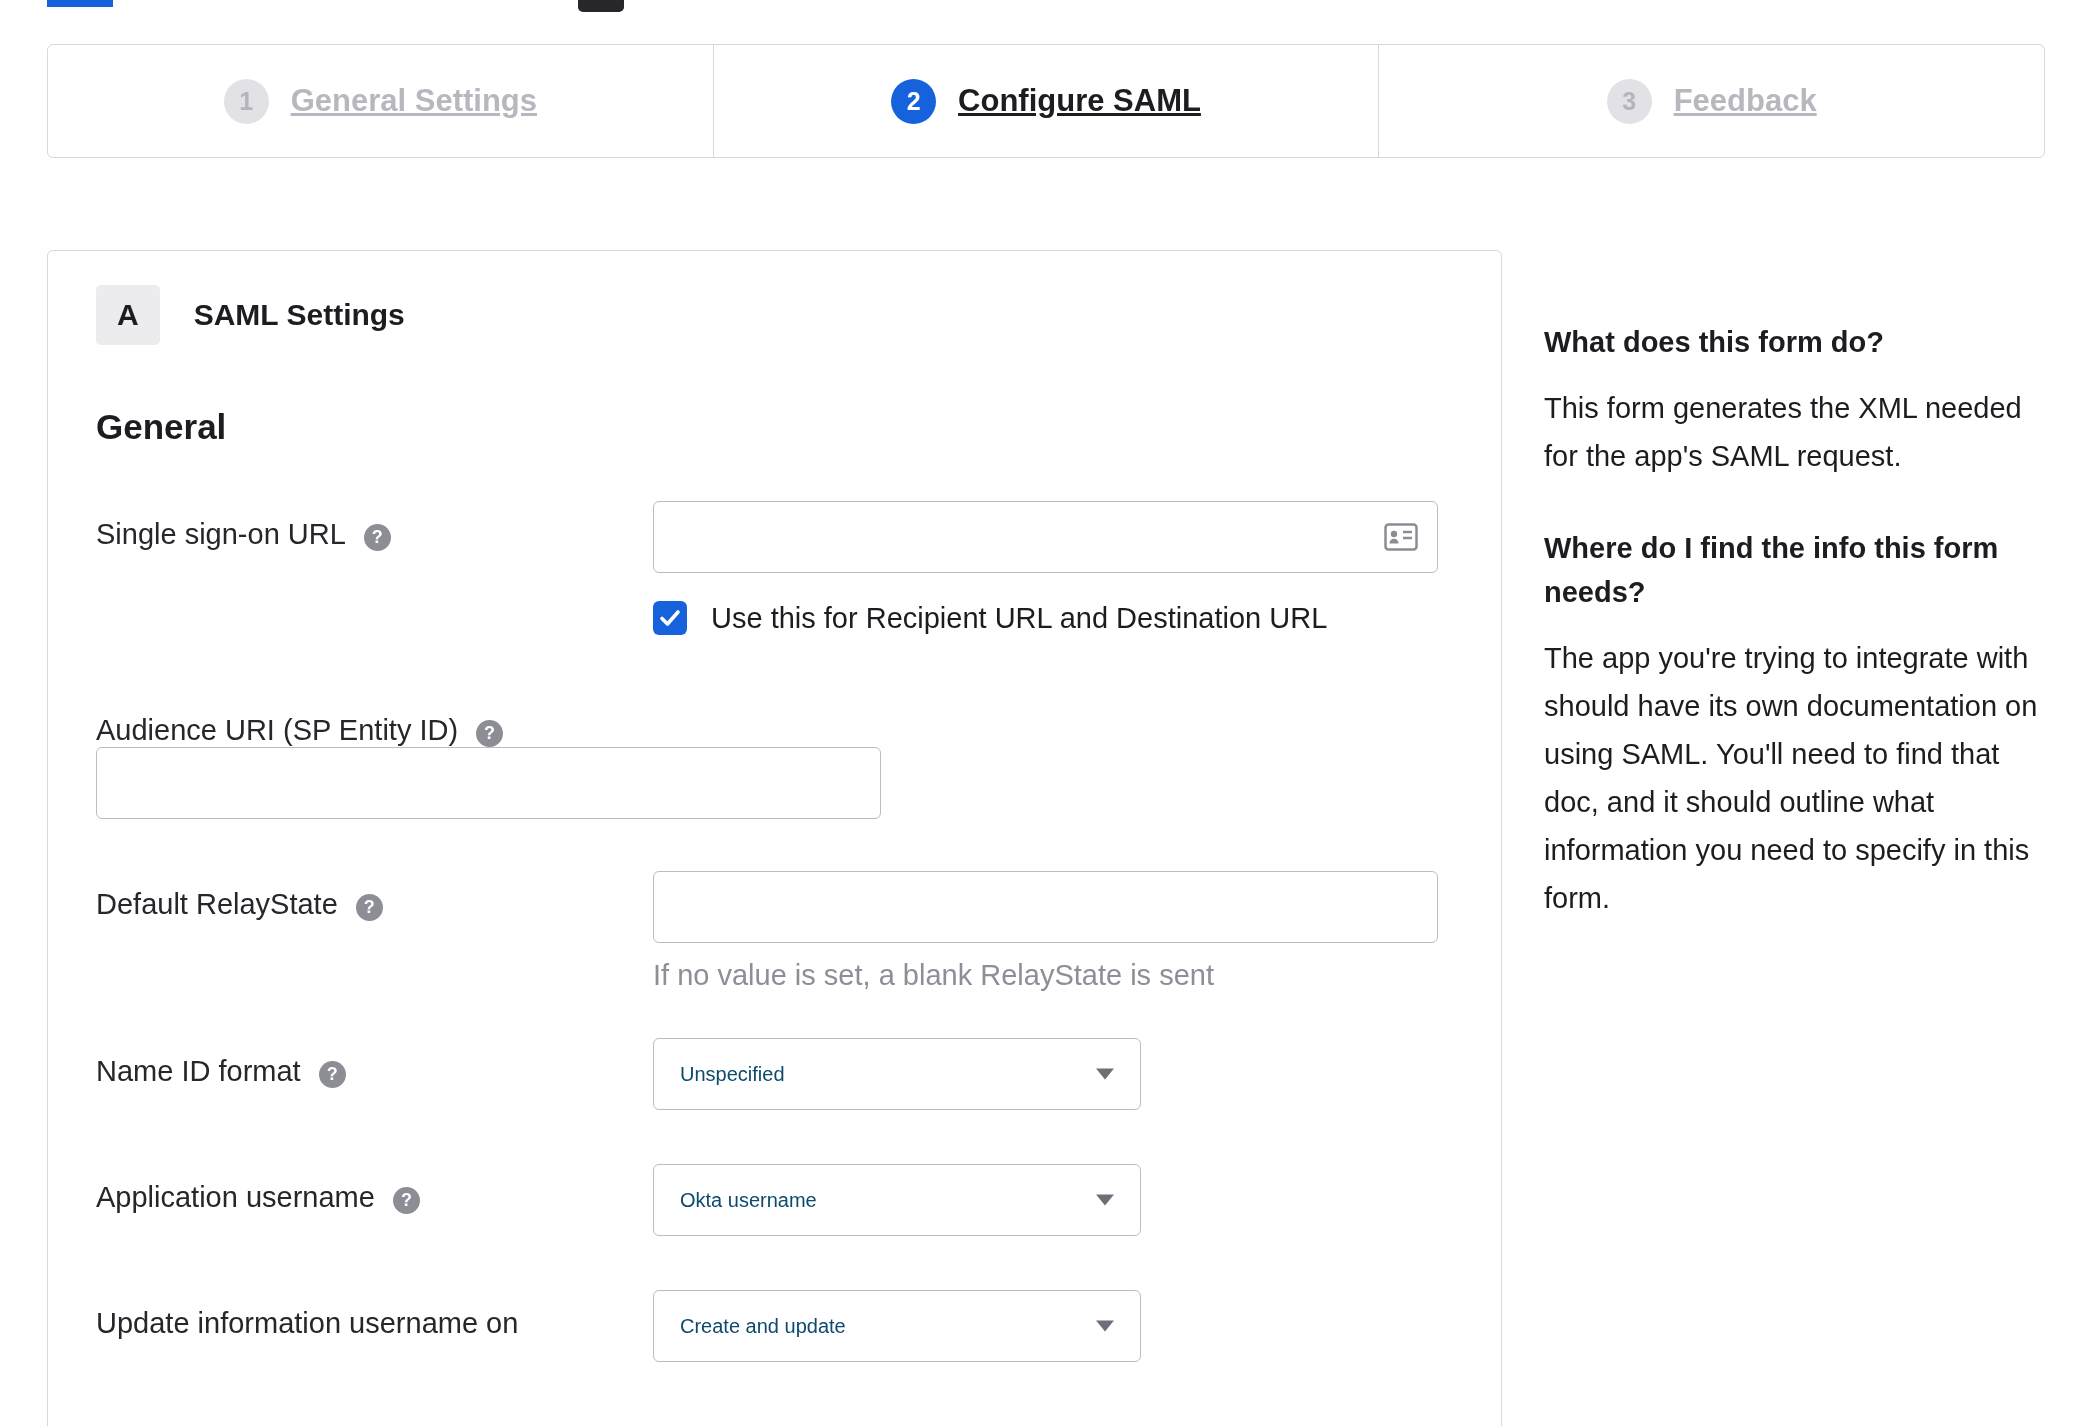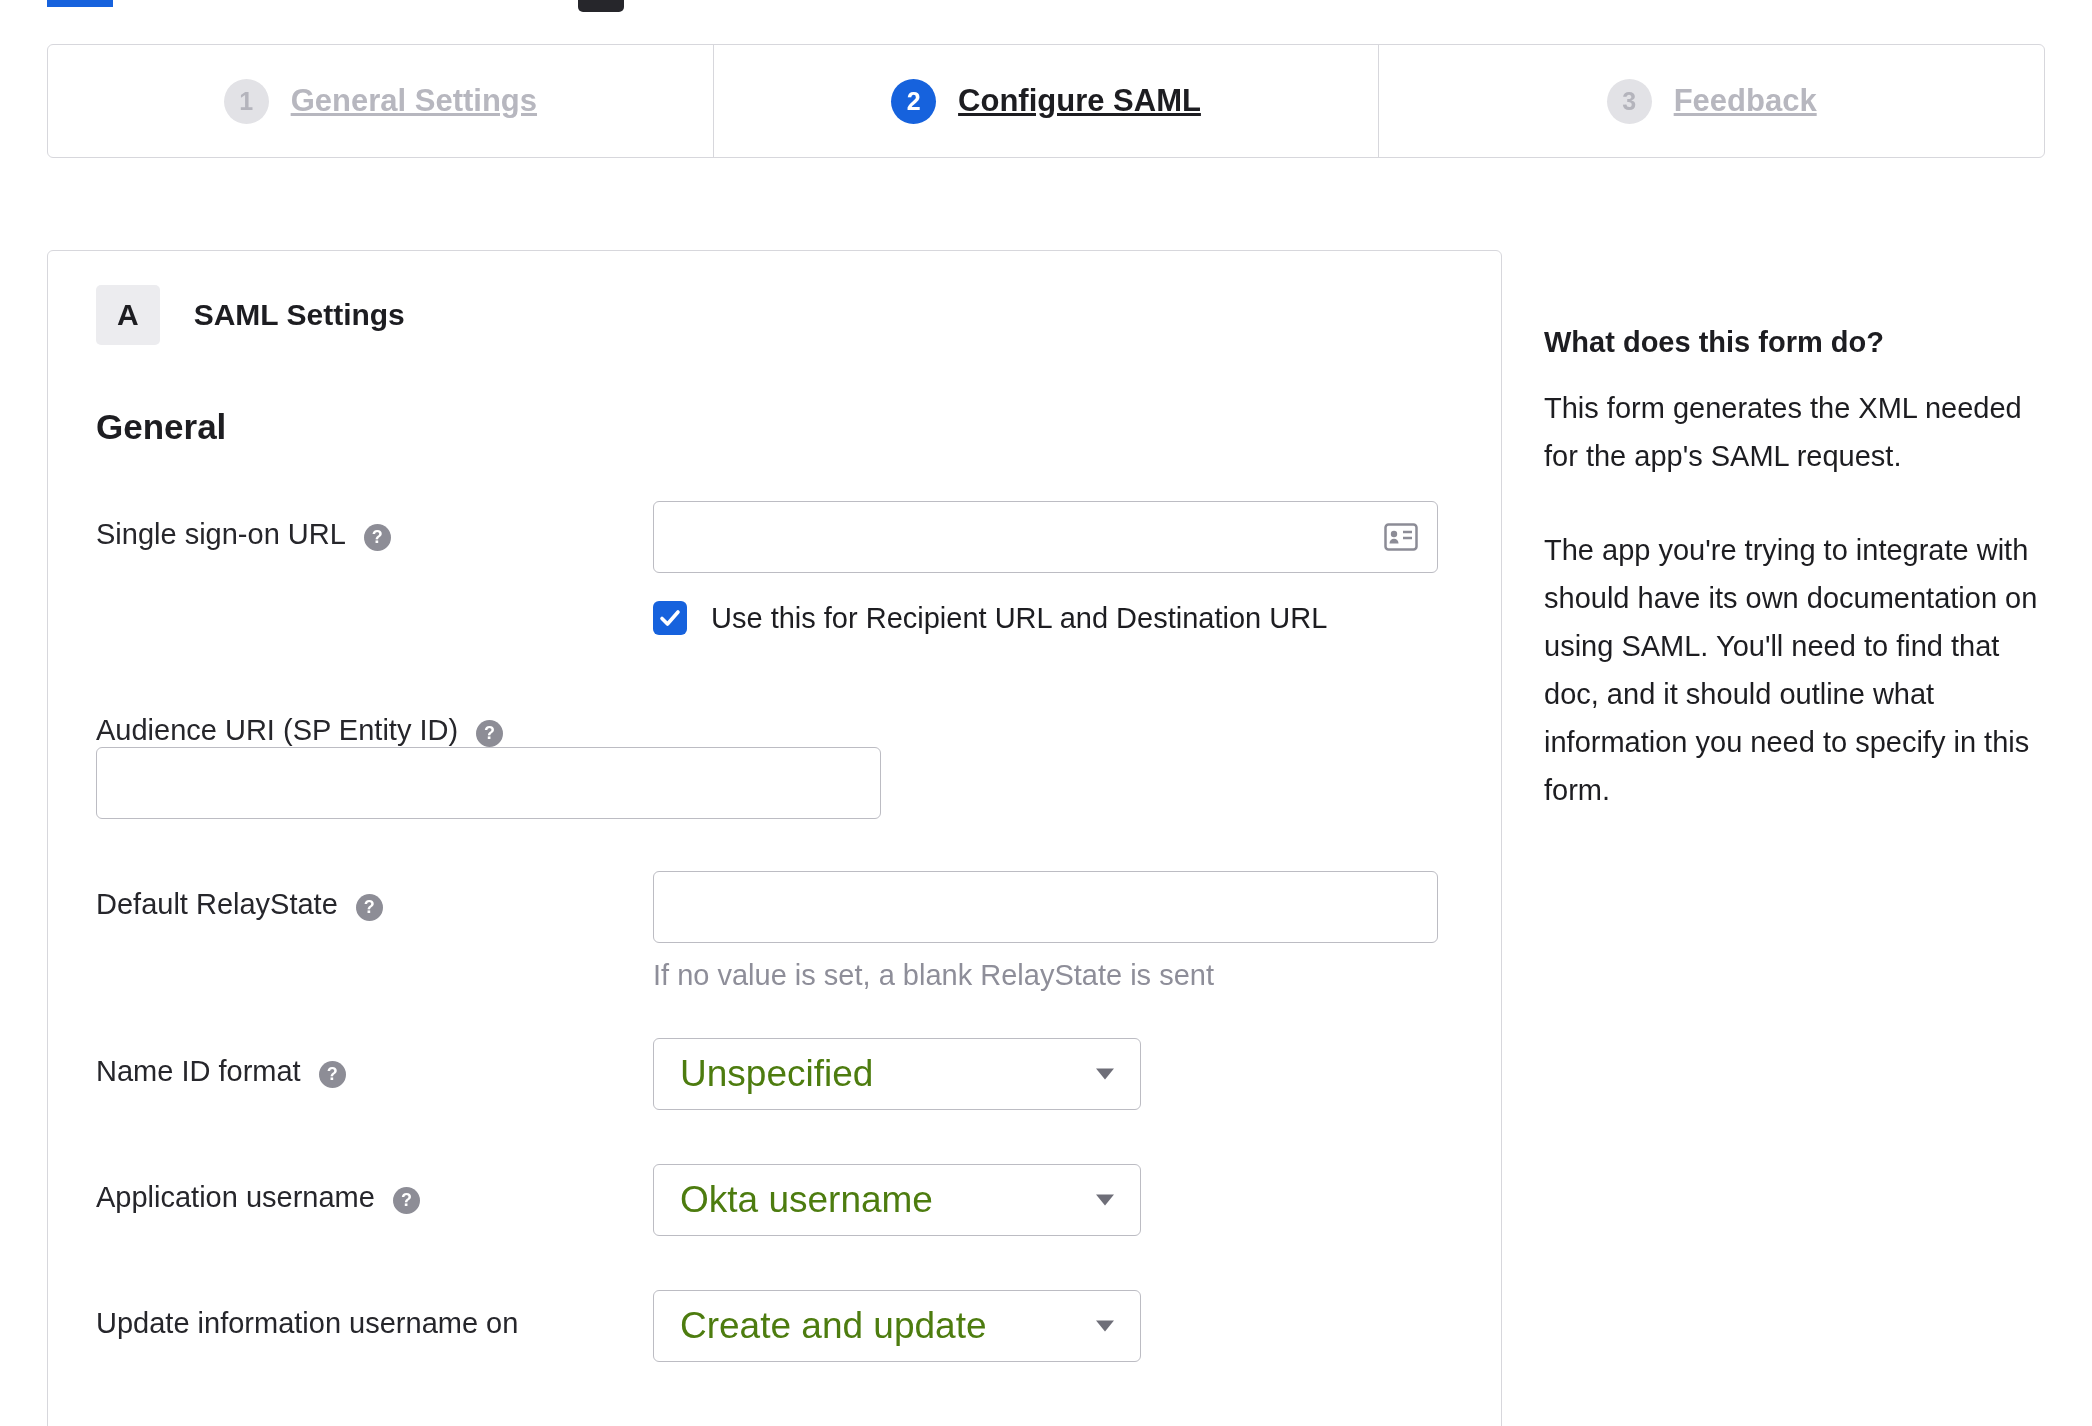--- a/index.html
+++ b/index.html
@@ -78,22 +78,22 @@
   .checkbox {
     width:34px; height:34px; background:#1662dd; border-radius:6px;
     display:flex; align-items:center; justify-content:center; flex:none; cursor:pointer;
   }
   .checkbox-label { font-size:29px; color:#1d1d21; }
 
   .hint { margin-top:16px; font-size:29px; color:#8e8e99; }
 
   .select {
     width:488px; height:72px; border:1px solid #bcbcc3; border-radius:6px;
-    display:flex; align-items:center; padding:0 60px 0 26px; font-size:37px;
-    color:#4d7c0f; background:#fff; position:relative; cursor:pointer;
+    display:flex; align-items:center; padding:0 60px 0 26px; font-size:20px;
+    color:#0c4a6e; background:#fff; position:relative; cursor:pointer;
   }
   .select .caret {
     position:absolute; right:26px; top:50%; transform:translateY(-50%);
     width:0; height:0;
     border-left:9px solid transparent; border-right:9px solid transparent;
     border-top:11px solid #6e6e78;
   }
 
   .advanced-row { width:1342px; text-align:right; margin-top:100px; }
   .advanced-link {
@@ -229,14 +229,15 @@
 
   <div class="advanced-row">
     <a class="advanced-link">Show Advanced Settings</a>
   </div>
 
 </div>
 
 <div class="help-panel">
   <div class="help-q">What does this form do?</div>
   <div class="help-a">This form generates the XML needed for the app's SAML request.</div>
+  <div class="help-q">Where do I find the info this form needs?</div>
   <div class="help-a">The app you're trying to integrate with should have its own documentation on using SAML. You'll need to find that doc, and it should outline what information you need to specify in this form.</div>
 </div>
 
 </body></html>

